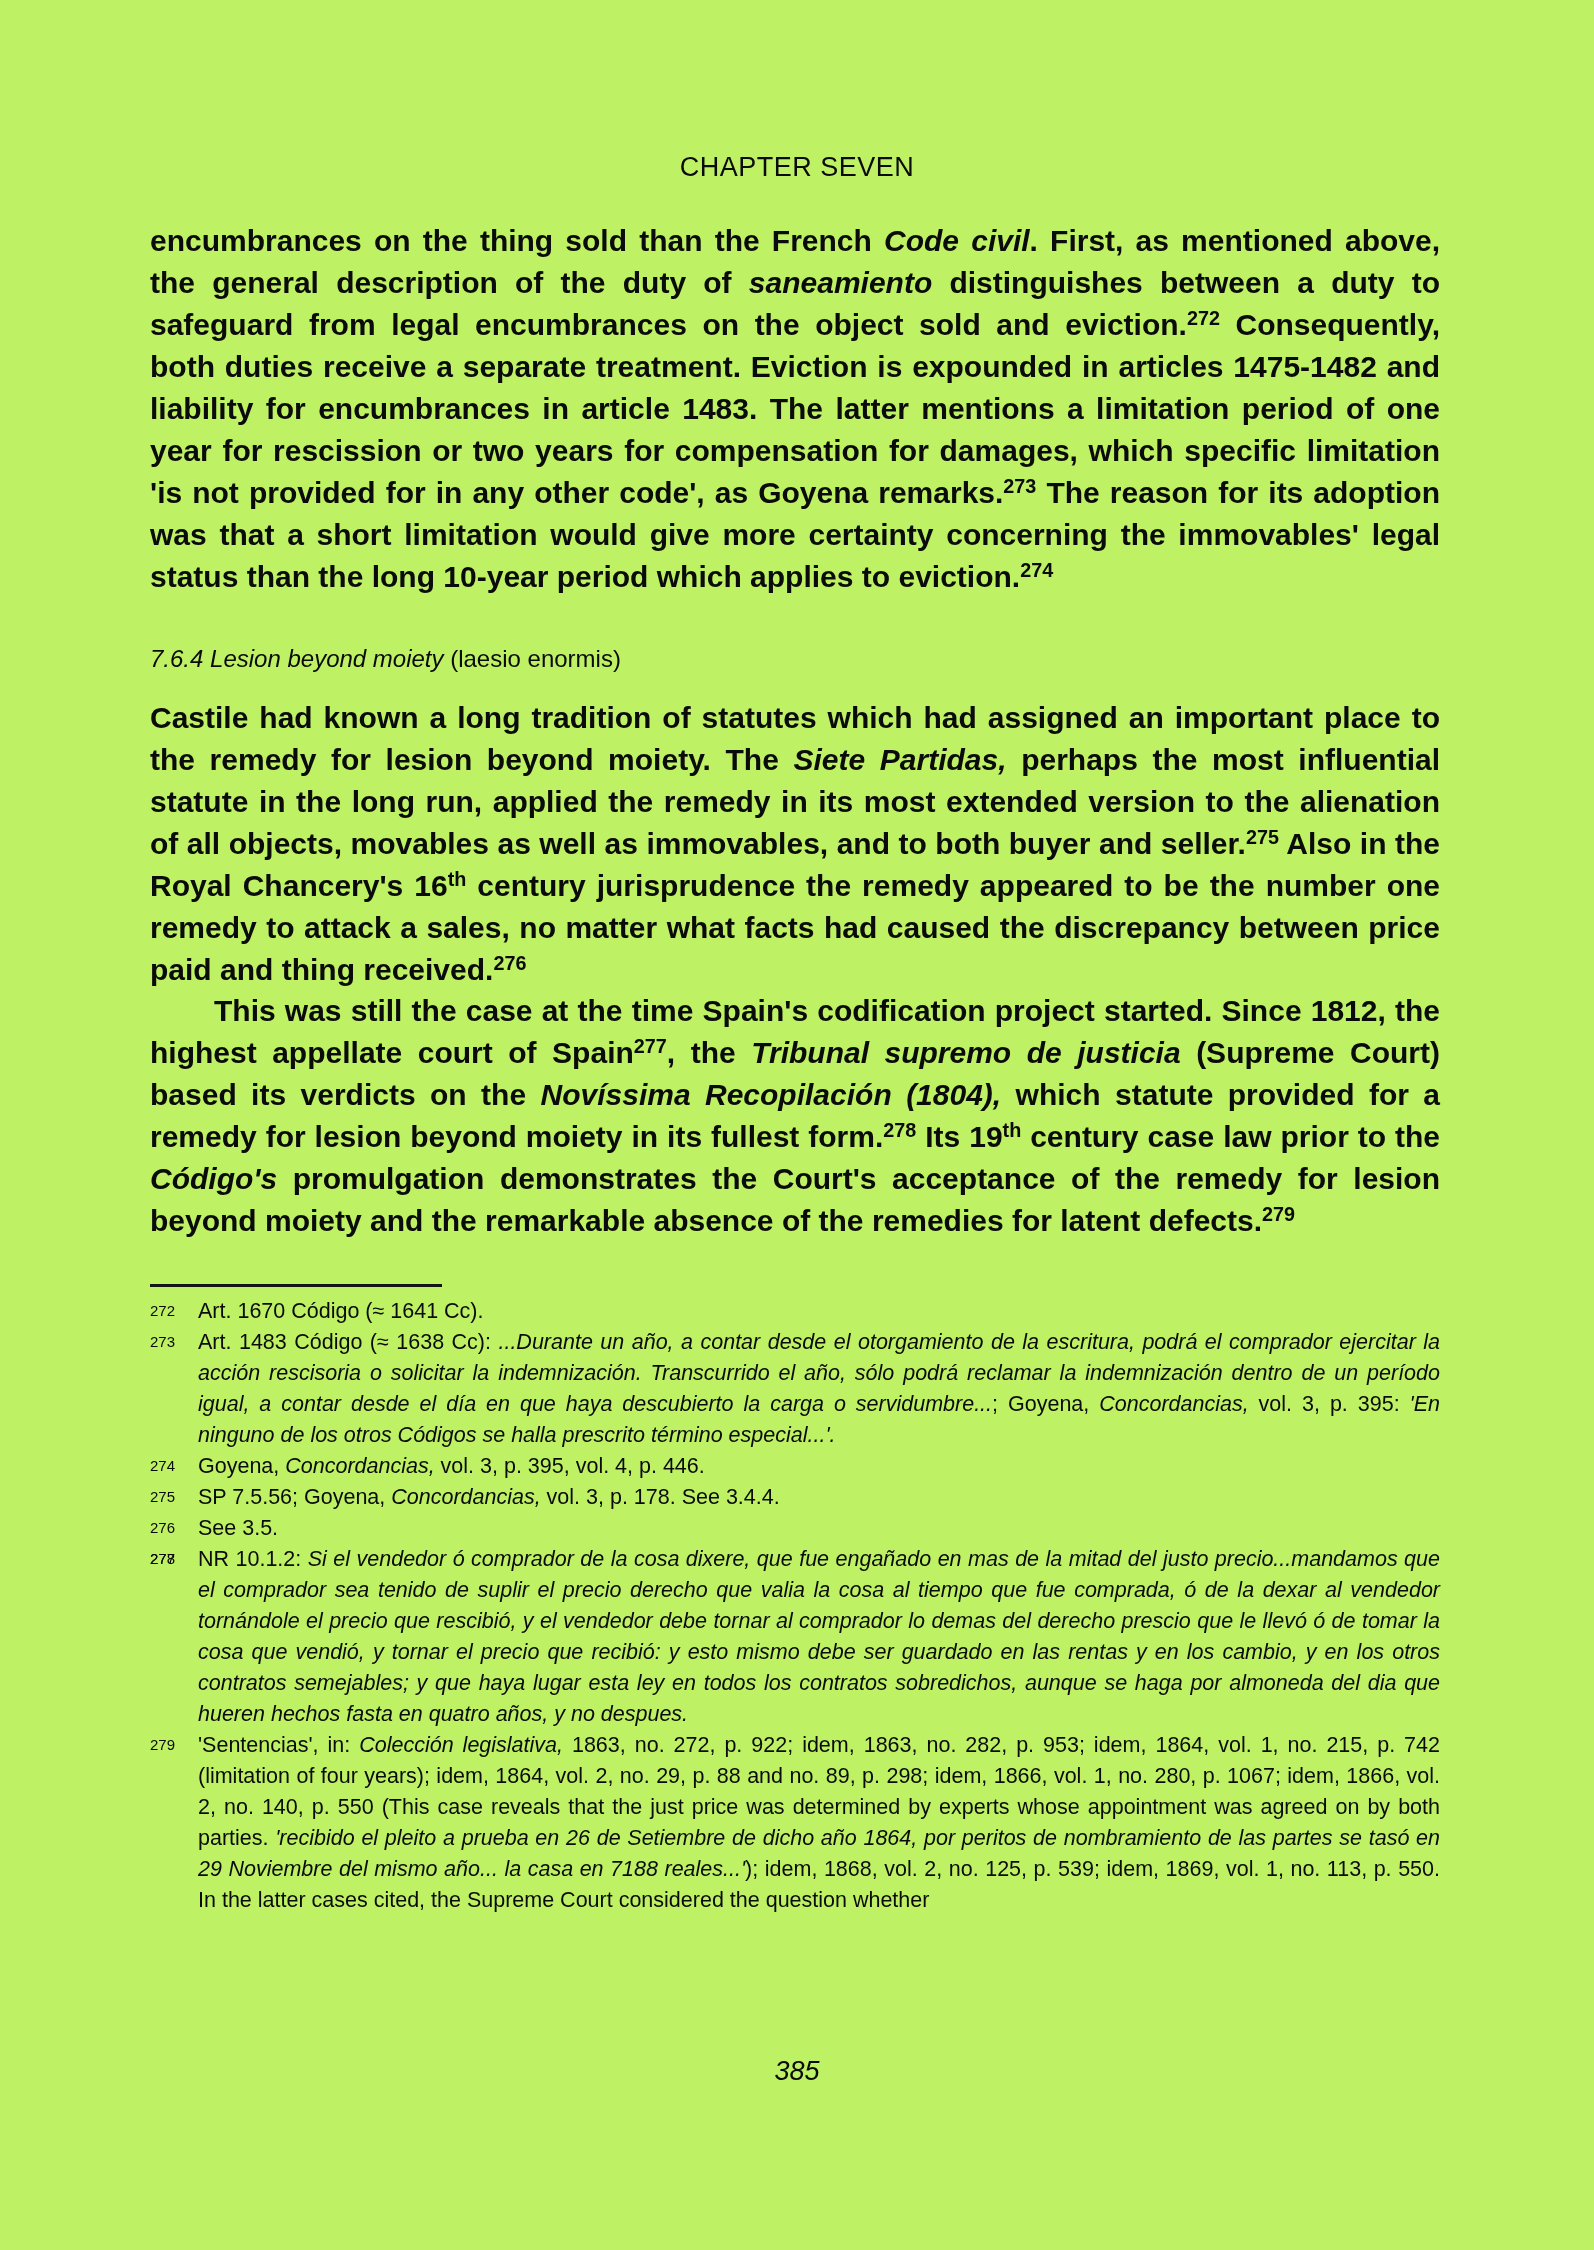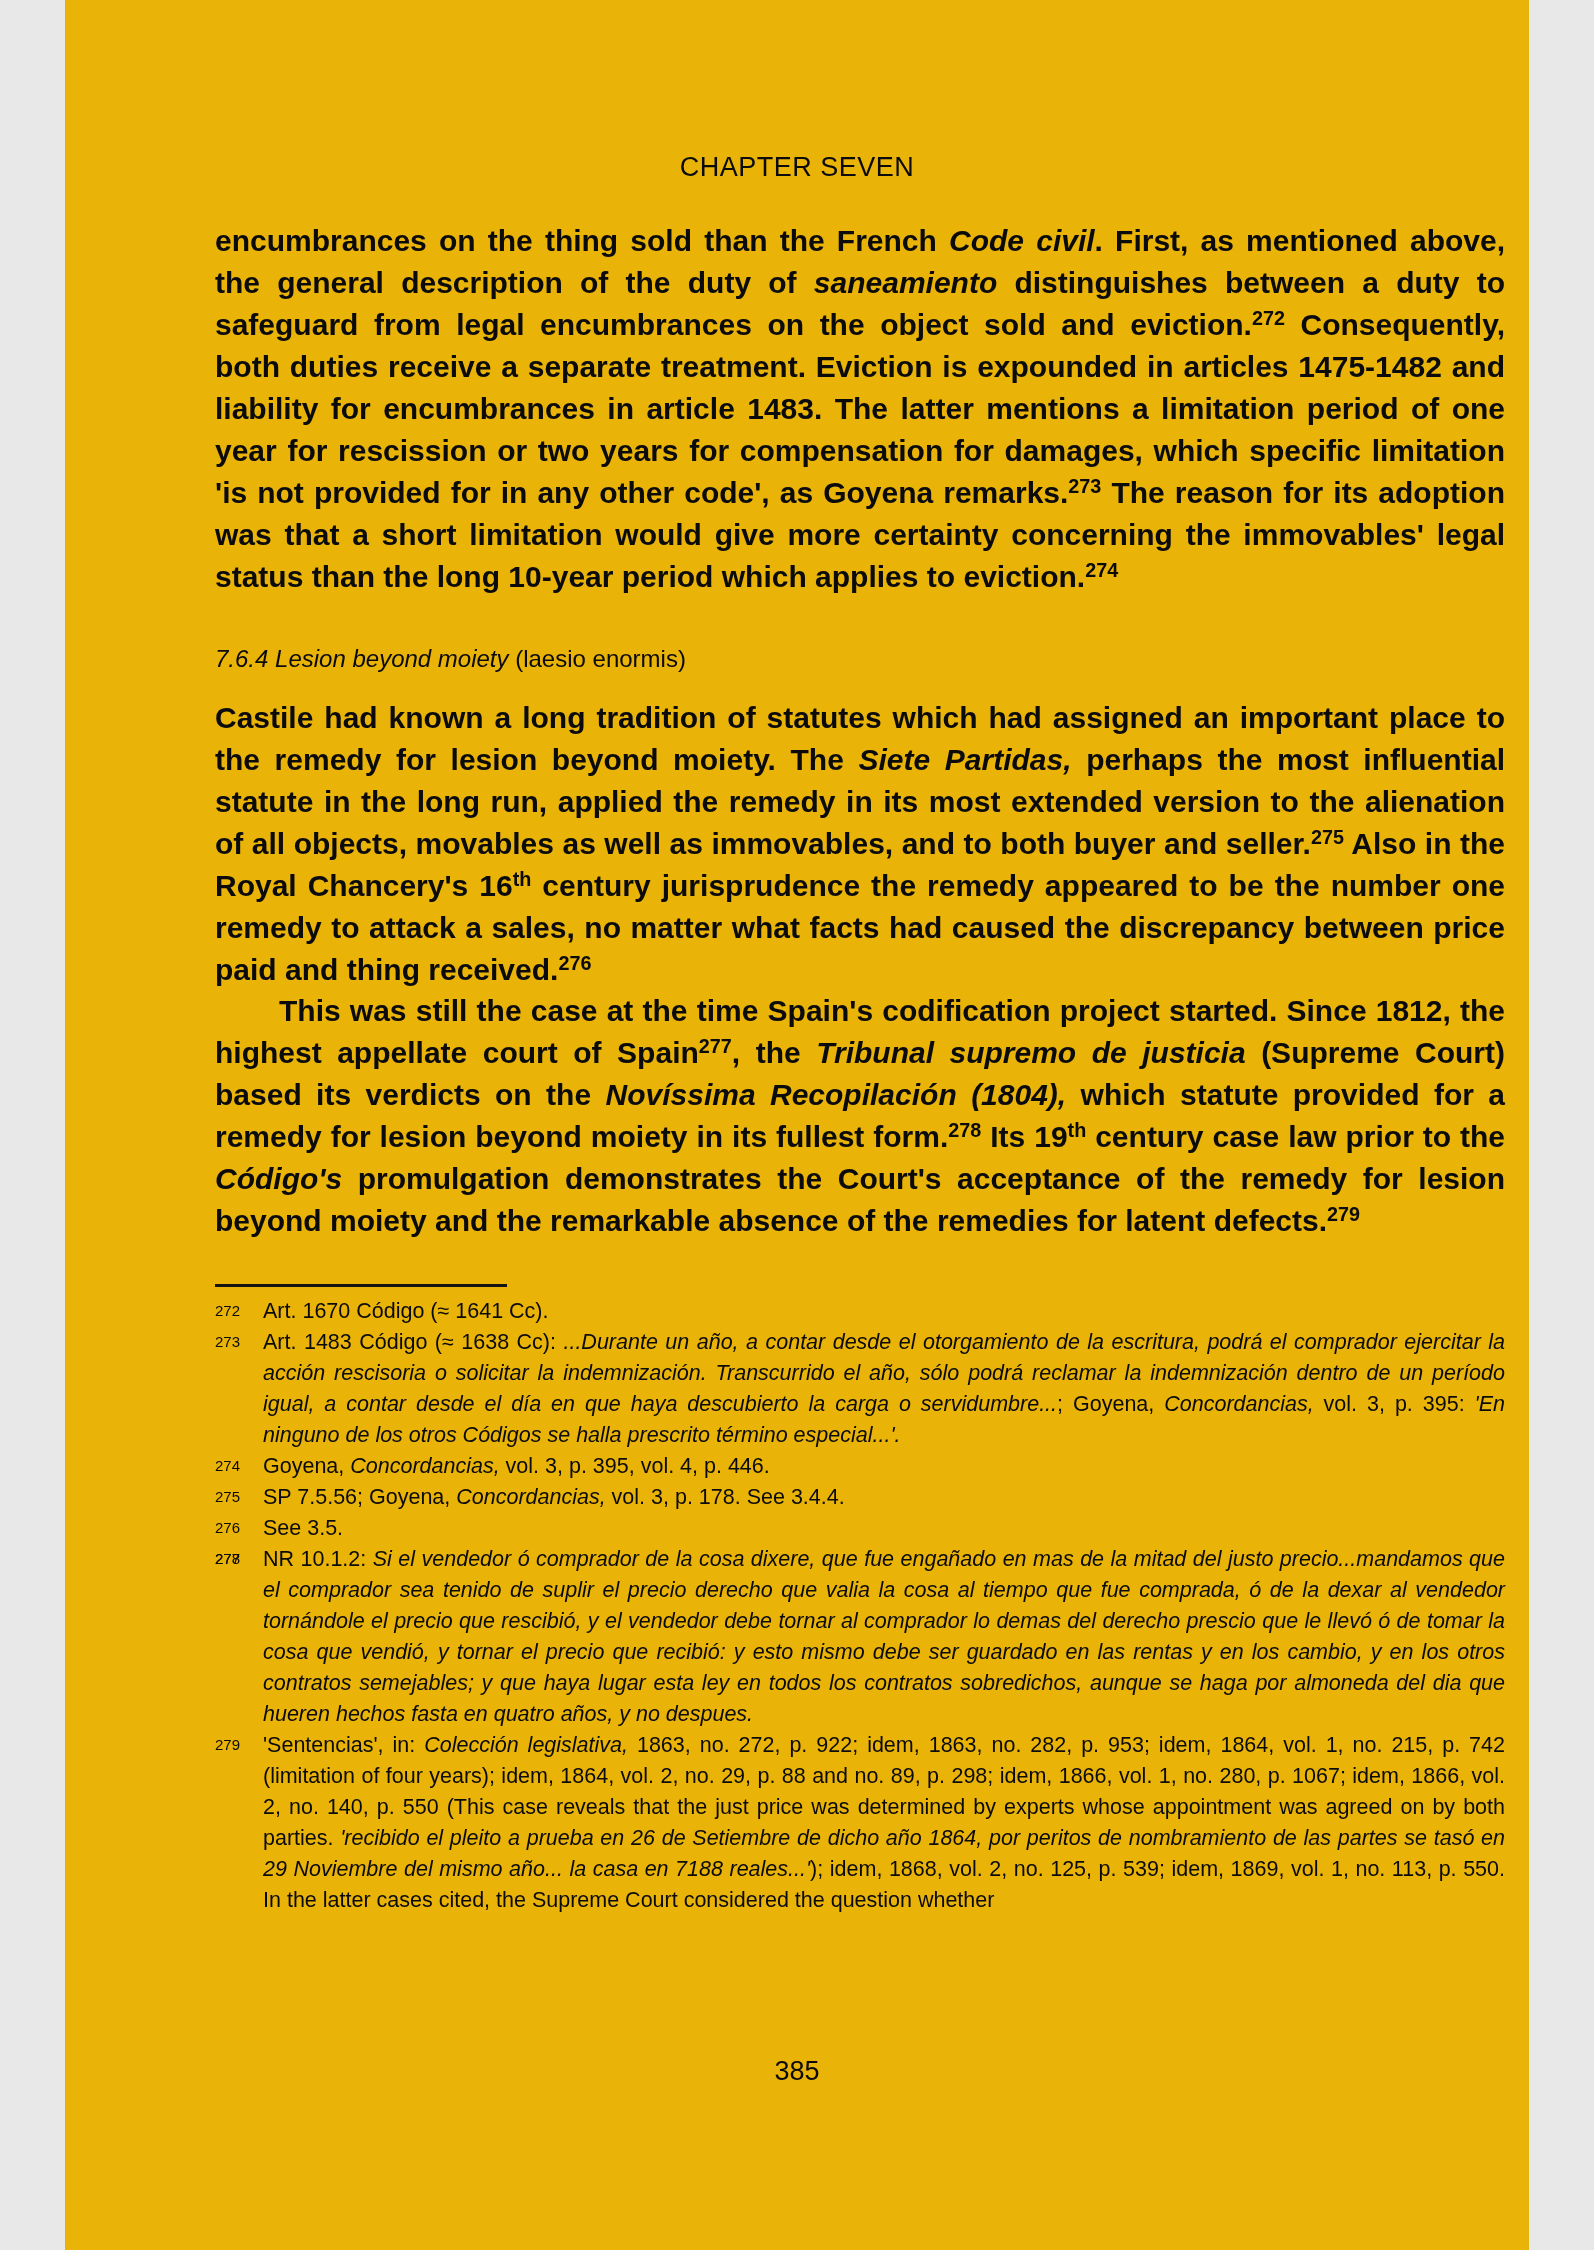--- a/index.html
+++ b/index.html
@@ -1,21 +1,21 @@
 <!DOCTYPE html>
 <html><head>
 <meta charset="utf-8">
 <style>
   html, body { margin: 0; padding: 0; background: #e8e8e8; }
   .page {
     position: relative;
-    width: 1464px;
+    width: 1594px;
     height: 2250px;
     margin: 0 auto;
-    background: #eab308;
+    background: #bef264;
     color: #0b0b0b;
     font-family: "Liberation Sans", sans-serif;
     overflow: hidden;
   }
   .running-header {
     position: absolute;
     top: 152px;
     left: 0;
     width: 100%;
     text-align: center;
@@ -79,20 +79,21 @@
     top: -1px;
     font-size: 15px;
   }
   .page-number {
     position: absolute;
     top: 2056px;
     left: 0;
     width: 100%;
     text-align: center;
     font-size: 27px;
+    font-style: italic;
   }
 </style>
 </head>
 <body>
 
 <div class="page">
 
   <div class="running-header">CHAPTER SEVEN</div>
 
   <p class="bodytext para1"><span>encumbrances on the thing sold than the French </span><i>Code civil</i><span>. First, as mentioned above, the general description of the duty of </span><i>saneamiento</i><span> distinguishes between a duty to safeguard from legal encumbrances on the object sold and eviction.</span><sup>272</sup><span> Consequently, both duties receive a separate treatment. Eviction is expounded in articles 1475-1482 and liability for encumbrances in article 1483. The latter mentions a limitation period of one year for rescission or two years for compensation for damages, which specific limitation 'is not provided for in any other code', as Goyena remarks.</span><sup>273</sup><span> The reason for its adoption was that a short limitation would give more certainty concerning the immovables' legal status than the long 10-year period which applies to eviction.</span><sup>274</sup></p>

